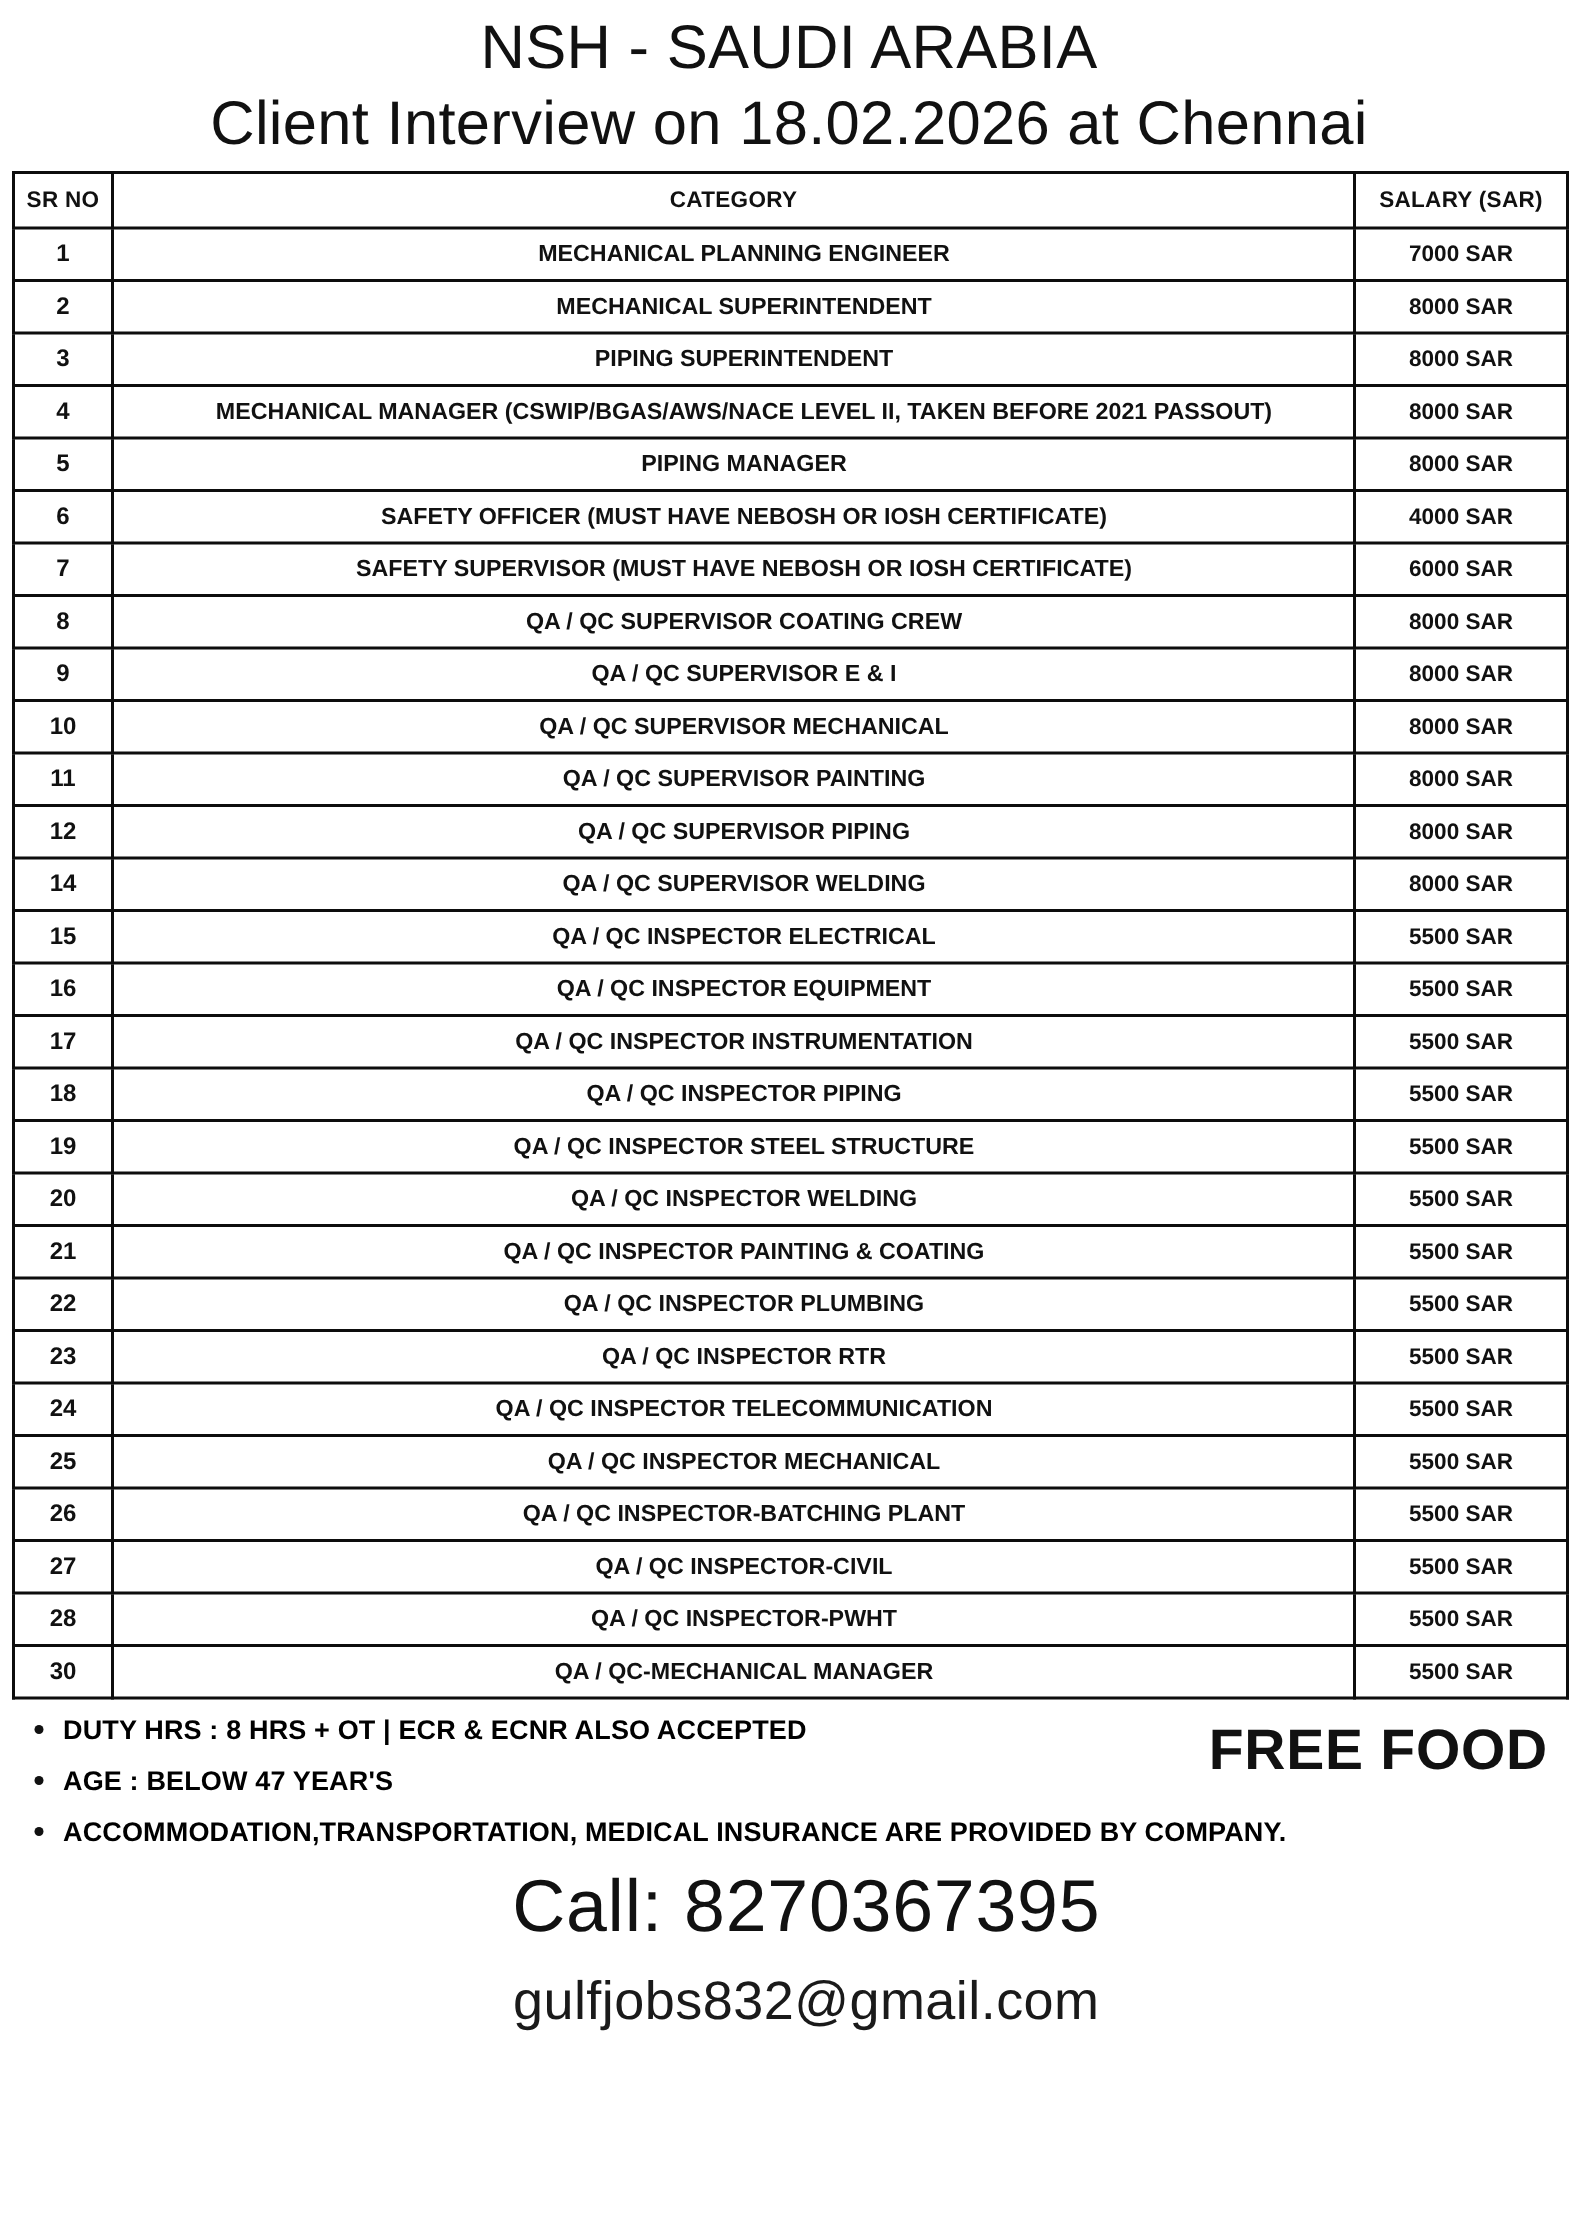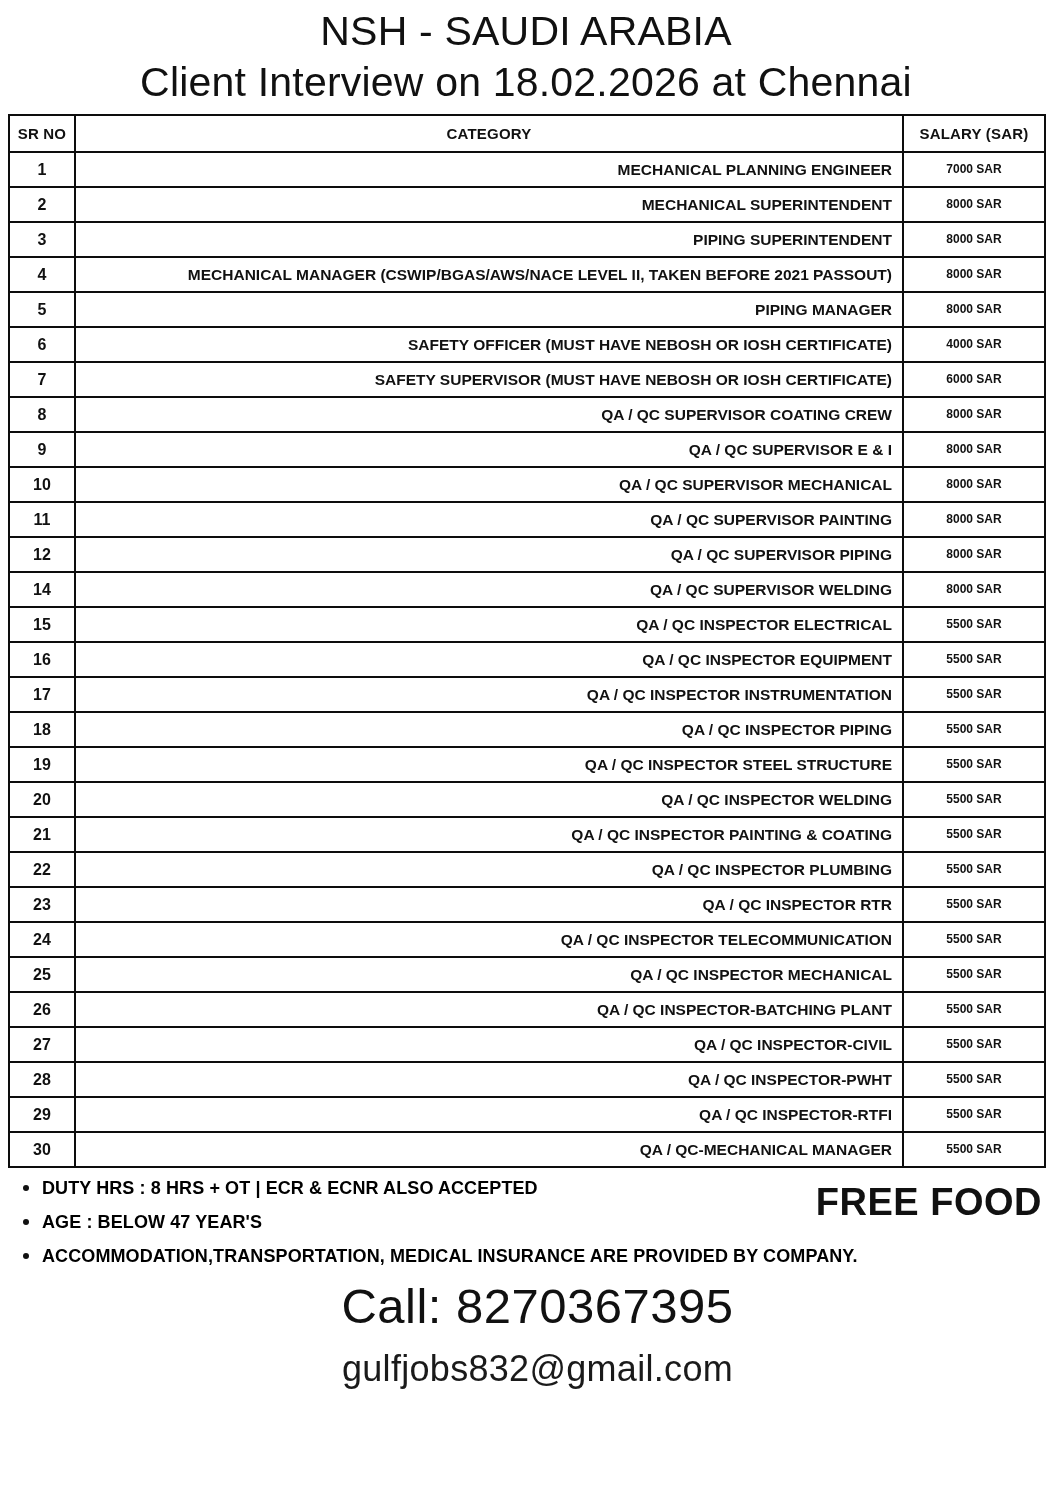--- a/index.html
+++ b/index.html
@@ -70,24 +70,23 @@
     padding: 8px 4px;
     letter-spacing: 0.2px;
   }
   table.jobs td.sr {
     font-size: 16px;
   }
   table.jobs td.cat {
     font-size: 15.5px;
     padding-left: 24px;
     padding-right: 10px;
-    text-align: right;
   }
   table.jobs td.sal {
-    font-size: 12px;
+    font-size: 15px;
     white-space: nowrap;
   }
 
   
   .footer {
     position: relative;
     margin: 6px 8px 0 8px;
   }
   .notes {
     list-style: none;
@@ -114,21 +113,21 @@
     height: 6px;
     border-radius: 50%;
     background: #111111;
   }
   .note-wide {
     width: 930px;
   }
 
   .free-food {
     position: absolute;
-    right: 2px;
+    right: 12px;
     top: 6px;
     font-family: "Liberation Sans", sans-serif;
     font-weight: bold;
     font-size: 38px;
     line-height: 44px;
     letter-spacing: 0.5px;
     color: #111111;
     white-space: nowrap;
   }
 
@@ -308,25 +307,20 @@
           <td class="sr">27</td>
           <td class="cat">QA / QC INSPECTOR-CIVIL</td>
           <td class="sal">5500 SAR</td>
         </tr>
         <tr>
           <td class="sr">28</td>
           <td class="cat">QA / QC INSPECTOR-PWHT</td>
           <td class="sal">5500 SAR</td>
         </tr>
         <tr>
-          <td class="sr">29</td>
-          <td class="cat">QA / QC INSPECTOR-RTFI</td>
-          <td class="sal">5500 SAR</td>
-        </tr>
-        <tr>
           <td class="sr">30</td>
           <td class="cat">QA / QC-MECHANICAL MANAGER</td>
           <td class="sal">5500 SAR</td>
         </tr>
       </tbody>
   </table>
 </div>
 
 <div class="footer">
   <ul class="notes" id="notes-list">

